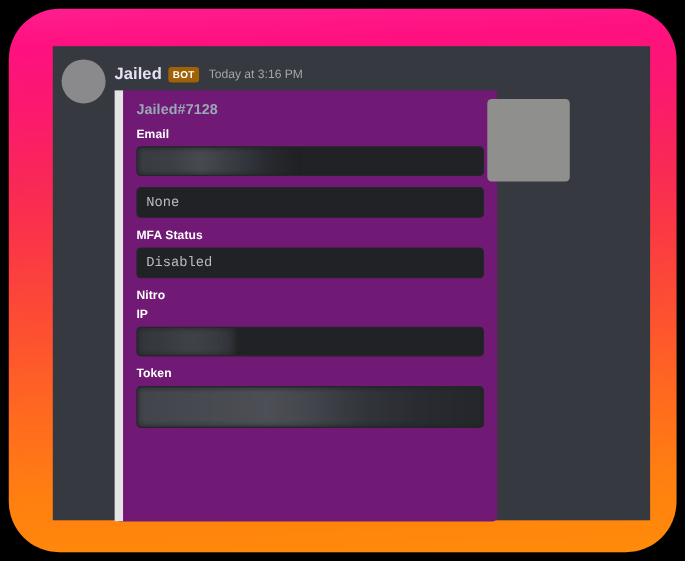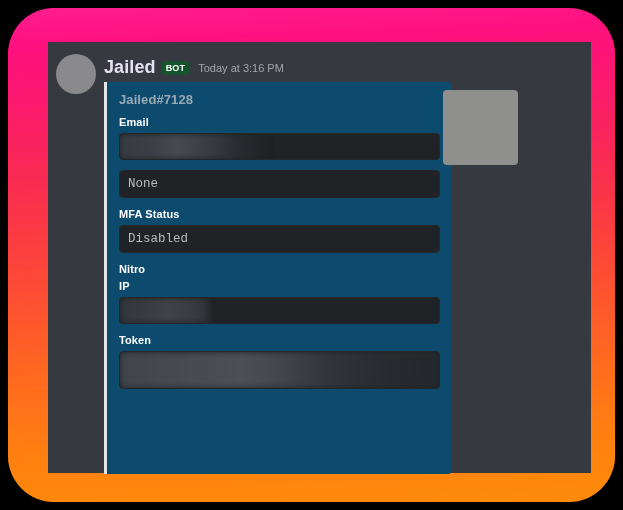--- a/index.html
+++ b/index.html
@@ -103,27 +103,27 @@
   #header {
     margin-left: 56px;
     height: 22px;
     display: flex;
     align-items: center;
     gap: 6px;
   }
 
   #username {
     color: #e6e0f5;
-    font-size: 18px;
+    font-size: 15px;
     font-weight: bold;
     letter-spacing: .1px;
   }
 
   #botbadge {
-    background: #14532d;
+    background: #a16207;
     color: #ffffff;
     font-size: 9px;
     font-weight: bold;
     line-height: 1;
     padding: 3px 4px 2px 4px;
     border-radius: 3px;
     letter-spacing: .2px;
     position: relative;
     top: 1px;
   }
@@ -135,22 +135,22 @@
     position: relative;
     top: 1px;
     text-align: center;
   }
 
   
   #embed {
     margin-left: 56px;
     margin-top: 4px;
     width: 348px;
-    background: #0c4a6e;
-    border-left: 3px solid #e5e5e5;
+    background: #701a75;
+    border-left: 8px solid #e5e5e5;
     border-radius: 0 4px 4px 0;
     padding: 10px 0 12px 0;
     position: relative;
     min-height: 392px;
   }
 
   .embed-inner {
     padding: 0 12px 0 12px;
   }
 

